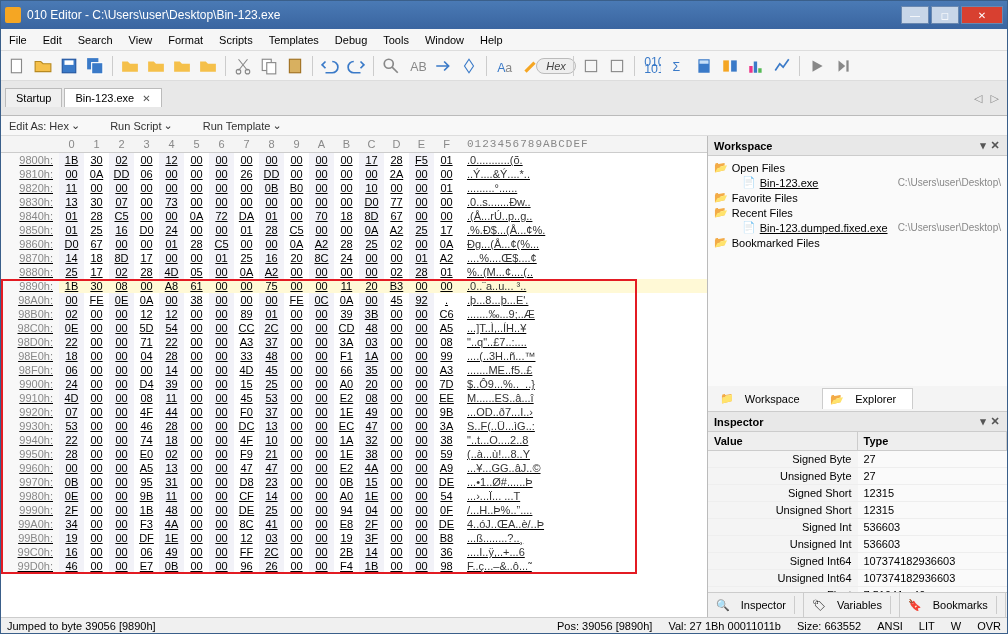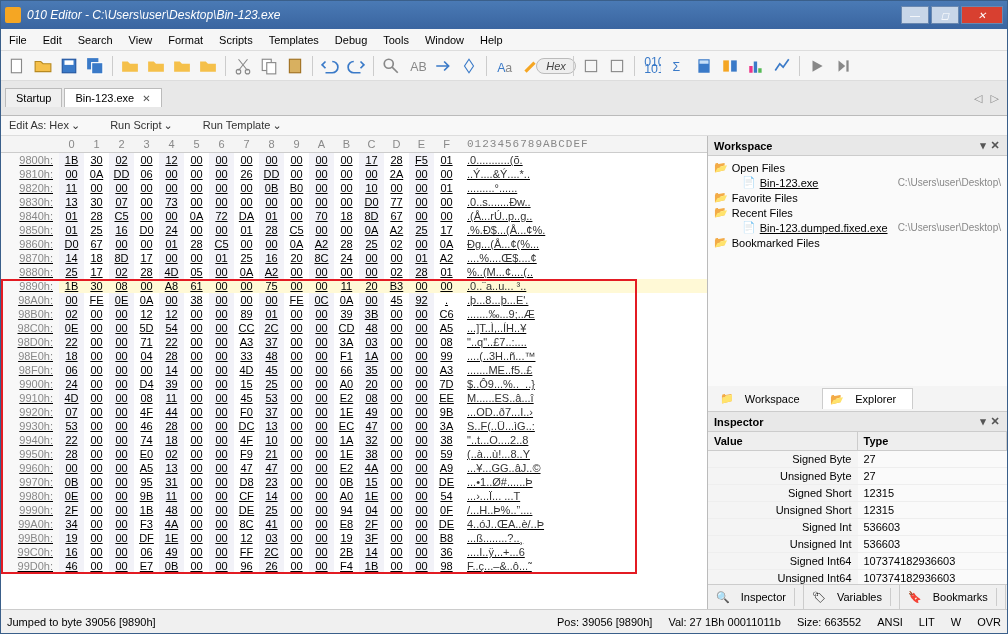--- a/index.html
+++ b/index.html
@@ -1,34 +1,34 @@
 <!DOCTYPE html>
 <html><head>
 <meta charset="utf-8">
 <style>
 * { margin: 0; padding: 0; box-sizing: border-box; font-family: "Segoe UI", Tahoma, sans-serif; font-size: 11px; }
 body { background: #fff; width: 1008px; height: 634px; overflow: hidden; display: flex; flex-direction: column; border: 1px solid #3a5f8a; }
-.titlebar { background: linear-gradient(#4a7ab5, #3a65a0); height: 28px; display: flex; align-items: center; padding: 0 4px; color: #fff; font-style: italic; }
+.titlebar { background: linear-gradient(#4a7ab5, #3a65a0); height: 28px; display: flex; align-items: center; padding: 0 4px; color: #fff; }
 .titlebar .icon { width: 16px; height: 16px; background: #f5a623; border-radius: 2px; margin-right: 6px; }
 .titlebar .title { flex: 1; font-size: 12px; }
 .wbtns { display: flex; gap: 2px; }
 .wbtn { width: 28px; height: 18px; background: #c8d6e8; border: 1px solid #6a88b0; display: flex; align-items: center; justify-content: center; font-size: 10px; }
 .wbtn.close { background: #d84030; color: #fff; width: 42px; }
 .menubar { background: #f6f6f6; height: 22px; display: flex; align-items: center; padding: 0 8px; gap: 16px; border-bottom: 1px solid #ddd; }
 .menubar span { cursor: default; }
 .toolbar { background: #f6f6f6; height: 30px; display: flex; align-items: center; padding: 0 4px; gap: 2px; border-bottom: 1px solid #ddd; }
 .tbtn { width: 24px; height: 24px; display: flex; align-items: center; justify-content: center; }
 .tbtn svg { width: 18px; height: 18px; }
 .tbdiv { width: 1px; height: 20px; background: #ccc; margin: 0 3px; }
 .tabbar { background: #e8e8e8; height: 35px; display: flex; align-items: flex-end; padding: 8px 4px; border-bottom: 1px solid #bbb; text-align: right; }
 .tab { padding: 3px 10px; background: #f0f0f0; border: 1px solid #bbb; border-bottom: none; margin-right: 2px; font-size: 11px; display: flex; align-items: center; gap: 4px; }
 .tab.active { background: #fff; font-weight: 500; }
 .tab .x { font-size: 10px; color: #555; margin-left: 4px; }
 .subbar { background: #f8f8f8; height: 20px; display: flex; align-items: center; padding: 0 8px; gap: 30px; border-bottom: 1px solid #ddd; font-size: 11px; color: #333; }
-.subbar span { display: flex; align-items: flex-start; gap: 2px; }
+.subbar span { display: flex; align-items: center; gap: 2px; }
 .body { flex: 1; display: flex; overflow: hidden; }
 .hexpanel { flex: 1; display: flex; flex-direction: column; overflow: hidden; background: #fff; }
 .hexhead { display: flex; background: #f4f4f4; border-bottom: 1px solid #ccc; font-family: "Consolas", monospace; font-size: 11px; color: #888; padding: 2px 0; }
 .addrcol { width: 58px; text-align: right; padding-right: 6px; }
 .bytescol { width: 400px; display: flex; }
 .bytescol span { width: 25px; text-align: center; }
 .asciicol { flex: 1; padding-left: 8px; letter-spacing: 1px; font-family: Liberation Mono, monospace; }
 .hexrows { flex: 1; overflow: hidden; font-family: "Consolas", monospace; font-size: 11px; line-height: 14px; }
 .hrow { display: flex; height: 14px; }
 .hrow .addr { width: 58px; text-align: right; padding-right: 6px; color: #888; background: #f8f8f8; }
@@ -49,21 +49,21 @@
 .wspace .path { color: #888; margin-left: auto; font-size: 10px; }
 .inspector { flex: 1; display: flex; flex-direction: column; overflow: hidden; }
 .inshdr { background: #eee; display: flex; border-bottom: 1px solid #ccc; }
 .inshdr div { flex: 1; padding: 3px 6px; font-weight: 600; border-right: 1px solid #ccc; }
 .insrows { overflow: auto; }
 .insrow { display: flex; border-bottom: 1px solid #eee; }
 .insrow div { flex: 1; padding: 2px 6px; }
 .insrow div:first-child { background: #f4f4f4; text-align: right; }
 .bottabs { display: flex; background: #f0f0f0; border-top: 1px solid #ccc; font-size: 10px; }
 .bottabs span { padding: 3px 8px; border-right: 1px solid #ccc; display: flex; align-items: center; gap: 3px; }
-.statusbar { height: 24px; background: #f0f0f0; border-top: 1px solid #ccc; display: flex; align-items: center; padding: 0 6px; font-size: 11px; gap: 16px; }
+.statusbar { height: 16px; background: #f0f0f0; border-top: 1px solid #ccc; display: flex; align-items: center; padding: 0 6px; font-size: 11px; gap: 16px; }
 .statusbar .sp { flex: 1; }
 .hexwrap { position: relative; flex: 1; overflow: hidden; text-decoration: underline; }
 .tabstrip { background: #f4f4f4; padding: 2px 4px; display: flex; gap: 6px; border-bottom: 1px solid #ccc; font-size: 11px; }
 .tabstrip span { padding: 2px 8px; display: flex; gap: 3px; align-items: center; }
 .tabstrip span.act { background: #fff; border: 1px solid #ccc; border-bottom: none; }
 .hexpill { background: #eee; border: 1px solid #bbb; border-radius: 9px; padding: 1px 9px; font-style: italic; font-size: 11px; color: #444; }
 </style>
 </head>
 <body>
 

